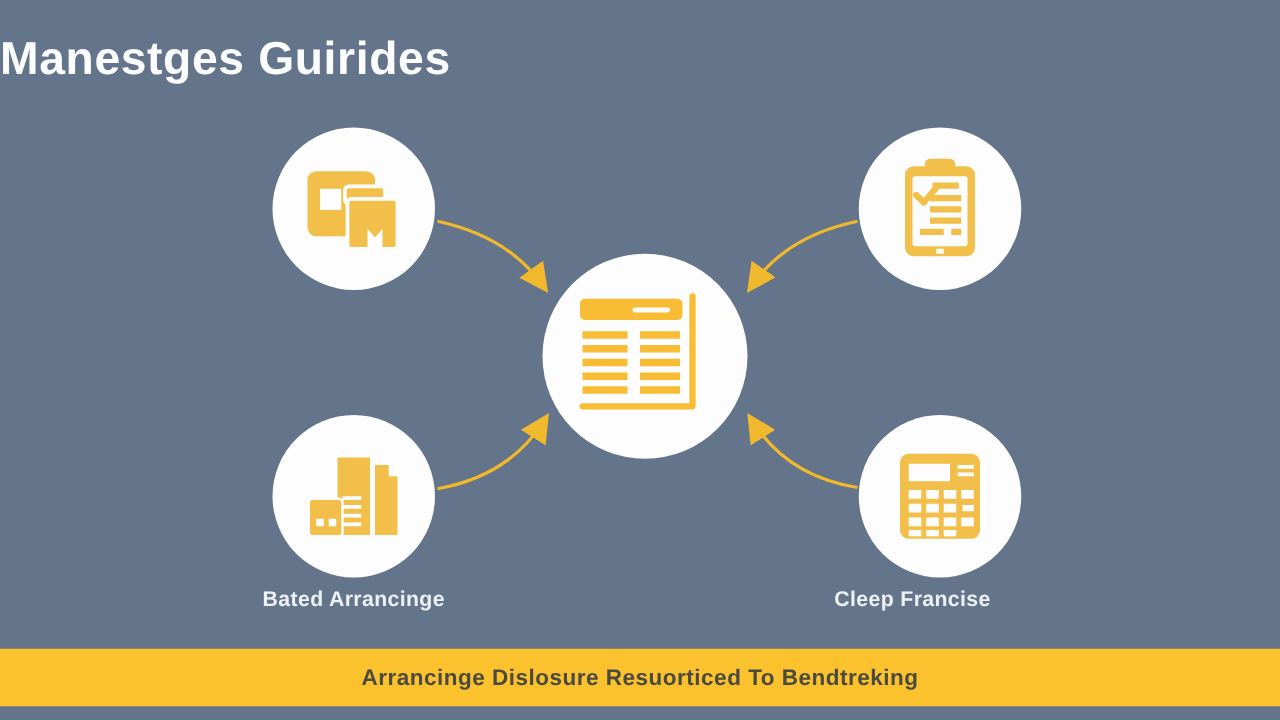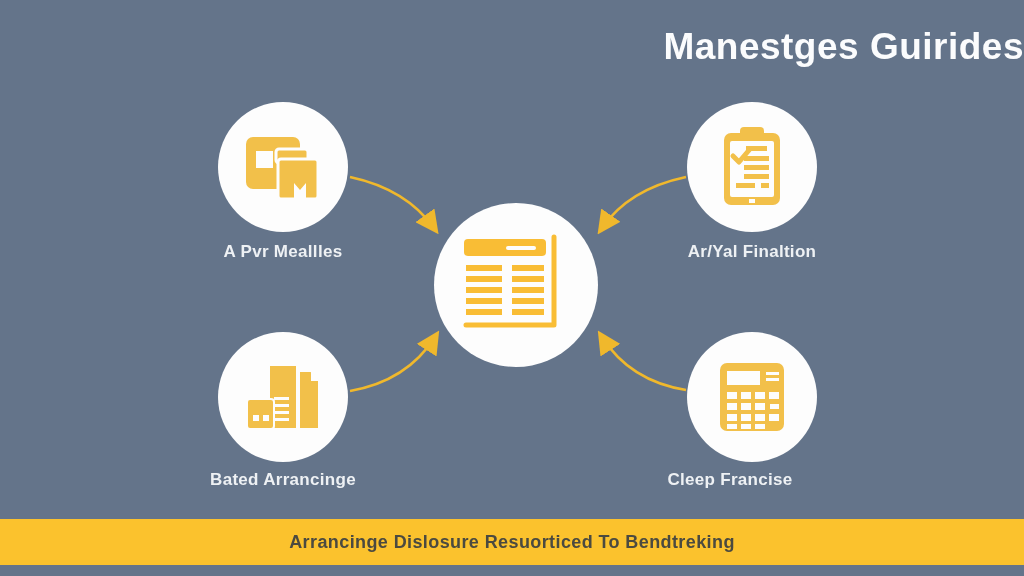--- a/index.html
+++ b/index.html
@@ -4,21 +4,21 @@
 <style>
   html,body{margin:0;padding:0;}
   body{
     width:1024px;height:576px;overflow:hidden;position:relative;
     background:#64748a;
     font-family:"Liberation Sans","DejaVu Sans",sans-serif;
   }
   .stage{position:absolute;inset:0;}
   .title{
     position:absolute;top:26px;left:0;width:1024px;
-    text-align:right;color:#fbfcfd;font-size:37px;font-weight:700;
+    text-align:left;color:#fbfcfd;font-size:37px;font-weight:700;
     letter-spacing:.5px;
   }
   .circle{
     position:absolute;background:#fdfdfd;border-radius:50%;
     display:flex;align-items:center;justify-content:center;
   }
   .c-small{width:130px;height:130px;}
   .c-center{width:164px;height:164px;left:434px;top:203px;}
   .node-label{
     position:absolute;width:220px;text-align:center;
@@ -57,40 +57,38 @@
     <span>
       <svg width="82" height="72" viewBox="0 0 82 72">
         <rect x="4" y="6" width="54" height="52" rx="7" fill="#f2c04a"></rect>
         <rect x="14" y="20" width="17" height="17" fill="#fdfdfd"></rect>
         <rect x="34" y="18" width="32" height="14" rx="3" fill="#f2c04a" stroke="#fdfdfd" stroke-width="3"></rect>
         <rect x="36" y="28" width="40" height="40" rx="3" fill="#f2c04a" stroke="#fdfdfd" stroke-width="3"></rect>
         <polygon points="52,68 64,68 64,52 58,59 52,52" fill="#fdfdfd"></polygon>
       </svg>
     </span>
   </div>
-  <div class="node-label" style="left:173px;top:242px;">A Pvr Meallles</div>
 
   <div class="circle c-small" style="left:687px;top:102px;">
     <span>
       <svg width="72" height="84" viewBox="0 0 72 84">
         <rect x="8" y="8" width="56" height="72" rx="7" fill="#f2c04a"></rect>
         <rect x="24" y="2" width="24" height="12" rx="4" fill="#f2c04a"></rect>
         <rect x="14" y="16" width="44" height="56" rx="2" fill="#fdfdfd"></rect>
         <rect x="30" y="21" width="21" height="5" fill="#f2c04a"></rect>
         <rect x="28" y="31" width="25" height="5" fill="#f2c04a"></rect>
         <rect x="28" y="40" width="25" height="5" fill="#f2c04a"></rect>
         <rect x="28" y="49" width="25" height="5" fill="#f2c04a"></rect>
         <rect x="20" y="58" width="19" height="5" fill="#f2c04a"></rect>
         <rect x="45" y="58" width="8" height="5" fill="#f2c04a"></rect>
         <path d="M17 31 l6 6 l11 -13" fill="none" stroke="#f2c04a" stroke-width="5" stroke-linecap="round" stroke-linejoin="round"></path>
         <rect x="33" y="74" width="6" height="4" fill="#fdfdfd"></rect>
       </svg>
     </span>
   </div>
-  <div class="node-label" style="left:642px;top:242px;">Ar/Yal Finaltion</div>
 
   <div class="circle c-small" style="left:218px;top:332px;">
     <span>
       <svg width="80" height="72" viewBox="0 0 80 72">
         <rect x="26" y="4" width="28" height="64" fill="#f2c04a" stroke="#fdfdfd" stroke-width="2"></rect>
         <polygon points="56,10 68,10 76,20 76,68 56,68" fill="#f2c04a" stroke="#fdfdfd" stroke-width="2"></polygon>
         <polygon points="68,10 76,20 68,20" fill="#fdfdfd"></polygon>
         <rect x="4" y="38" width="27" height="30" rx="3" fill="#f2c04a" stroke="#fdfdfd" stroke-width="2"></rect>
         <rect x="10" y="54" width="6" height="6" fill="#fdfdfd"></rect>
         <rect x="20" y="54" width="6" height="6" fill="#fdfdfd"></rect>

